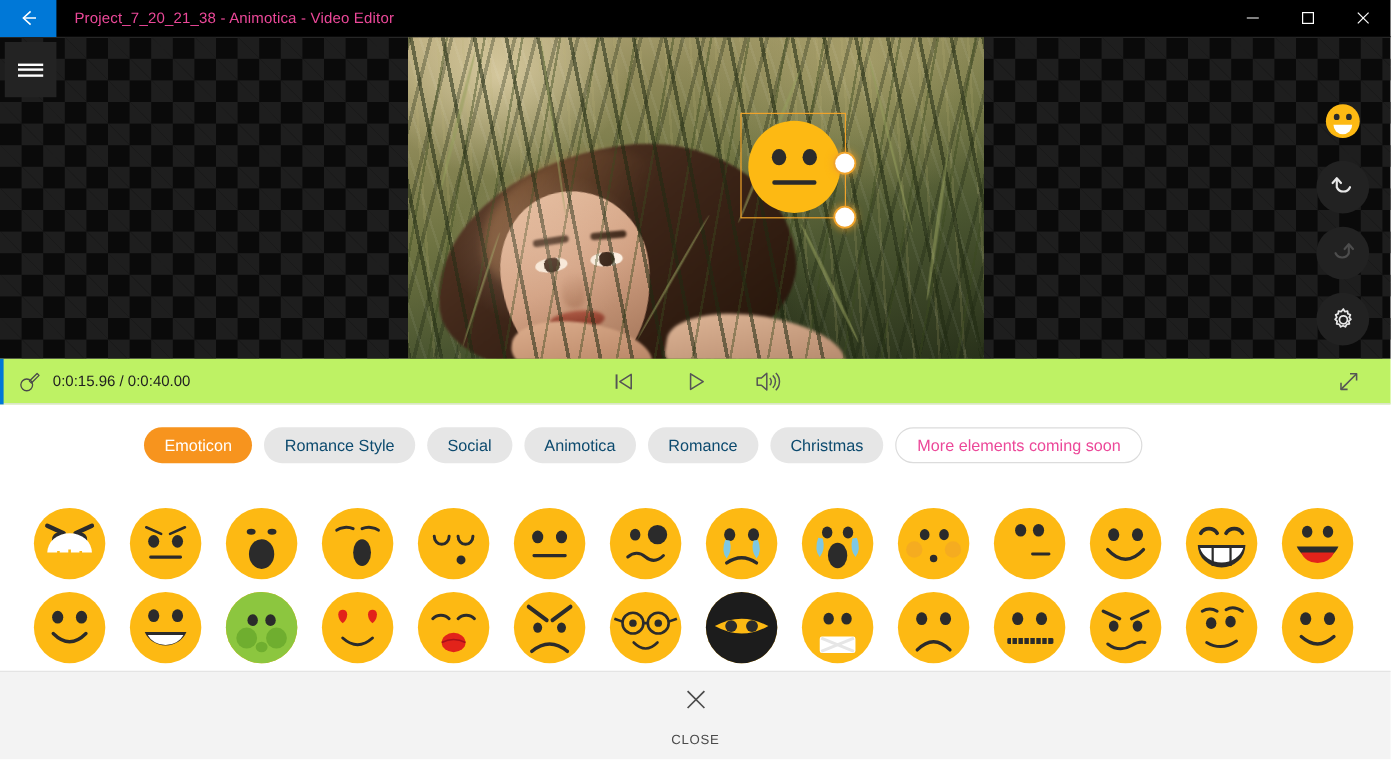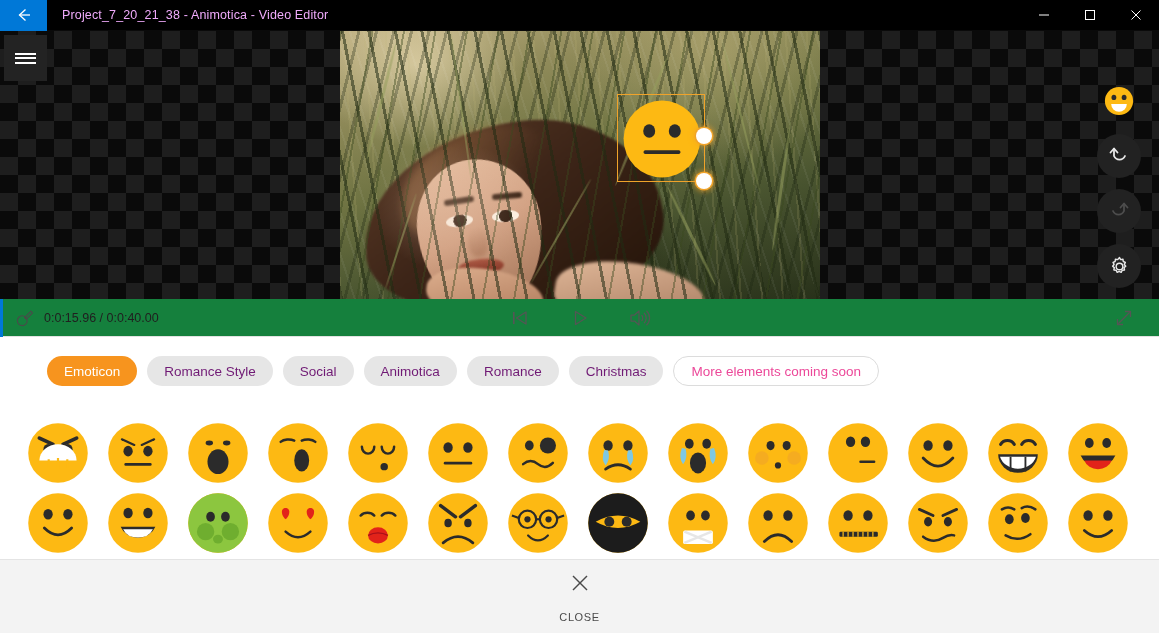--- a/index.html
+++ b/index.html
@@ -16,21 +16,21 @@
     background: #000000; display: flex; align-items: center;
     border-bottom: 1px solid #0a0a0a;
   }
   .back-btn {
     width: 47px; height: 31px; background: #0078d7;
     display: flex; align-items: center; justify-content: center;
     flex: 0 0 auto;
   }
   .back-btn svg { display:block; }
   .title-text {
-    color: #f0abfc; font-size: 12.5px; margin-left: 15px;
+    color: #ec4899; font-size: 12.5px; margin-left: 15px;
     white-space: nowrap; letter-spacing: 0.15px;
   }
   .win-controls { margin-left: auto; display: flex; height: 31px; }
   .win-btn {
     width: 46px; height: 31px; display: flex; align-items: center; justify-content: center;
     color: #ffffff;
   }
   .win-btn svg { display:block; }
 
   
@@ -145,43 +145,43 @@
     position:absolute; right: 18px; width: 44px; height: 44px; border-radius: 50%;
     background: #222222; display:flex; align-items:center; justify-content:center;
   }
   .rail-btn.active { background: transparent; }
   .rail-btn svg { display:block; }
   .emoji-rail-icon { width: 30px; height: 30px; }
 
   
   .transport {
     position:absolute; top: 299px; left: 0; width: 1159px; height: 38px;
-    background: #15803d; border-bottom: 1px solid #e2e2e2;
+    background: #bef264; border-bottom: 1px solid #e2e2e2;
     display:flex; align-items:center;
   }
   .accent-tick { position:absolute; left:0; top:0; width:3px; height:38px; background:#0078d7; }
   .time-group { display:flex; align-items:center; margin-left: 15px; gap: 9px; }
   .time-text { font-size: 12.5px; color: #202020; }
   .transport-center {
     position:absolute; left: 50%; transform: translateX(-50%);
     display:flex; align-items:center; gap: 30px;
   }
   .t-btn { width: 30px; height: 30px; display:flex; align-items:center; justify-content:center; }
   .expand-btn { position:absolute; right: 20px; width: 30px; height: 30px;
     display:flex; align-items:center; justify-content:center; }
 
   
   .tabs {
     position:absolute; top: 355px; left: 0; width: 1159px; height: 32px;
-    display:flex; align-items:center; padding-left: 47px; gap: 10px;
+    display:flex; align-items:center; padding-left: 120px; gap: 10px;
   }
   .tab {
     height: 30px; border-radius: 15px; padding: 0 17px;
     display:flex; align-items:center; justify-content:center;
-    font-size: 13.5px; color: #701a75; background: #e6e6e6; white-space: nowrap;
+    font-size: 13.5px; color: #0c4a6e; background: #e6e6e6; white-space: nowrap;
   }
   .tab.active { background: #f7941e; color: #ffffff; }
   .tab.outline { background: #ffffff; border: 1px solid #dcdcdc; color: #ec4899; }
 
   
   .grid-wrap {
     position:absolute; top: 418px; left: 0; width: 1159px; height: 140px;
     overflow: hidden;
   }
   .grid {

